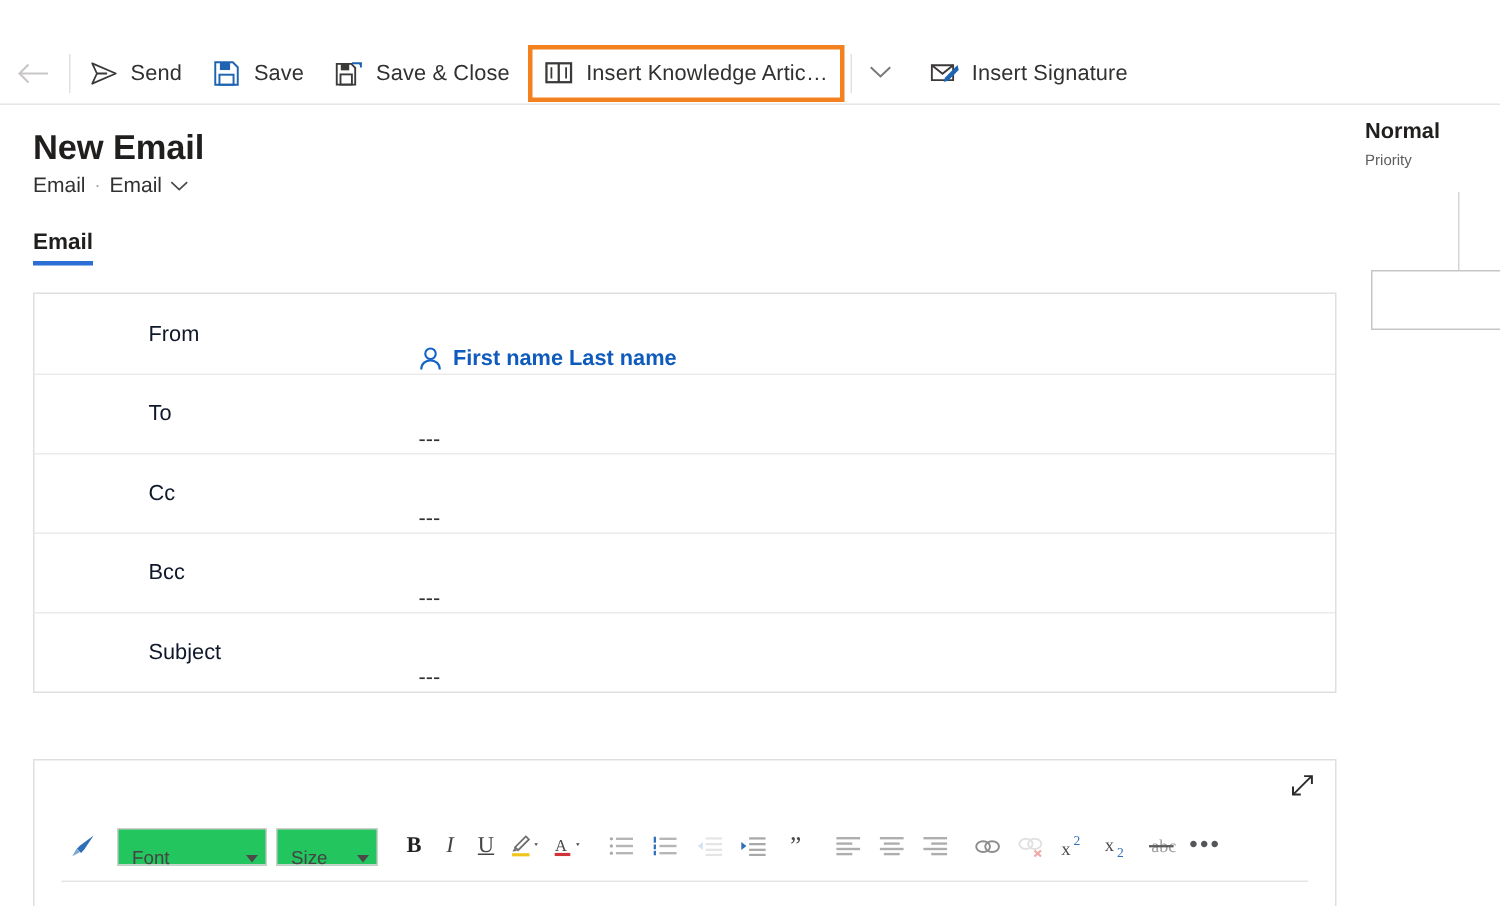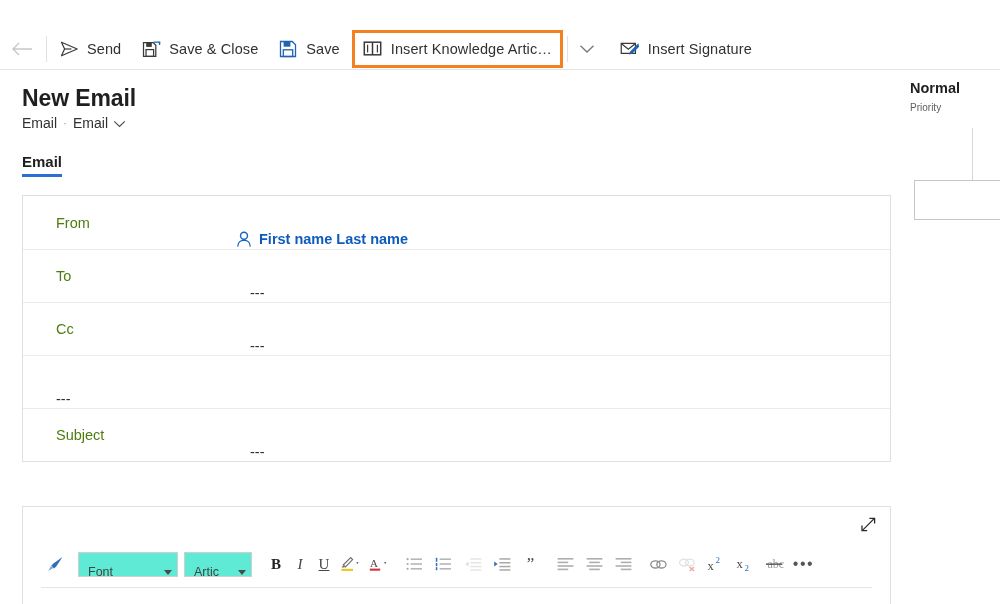--- a/index.html
+++ b/index.html
@@ -174,27 +174,27 @@
   }
   .form-row {
     display: flex;
     align-items: center;
     height: 53px;
     padding: 0 33px;
     box-sizing: border-box;
   }
   .form-row + .form-row {
     border-top: 1px solid #edebe9;
-    gap: 14px;
   }
   .form-label {
     width: 180px;
     font-size: 14.5px;
-    color: #4d7c0f;
-    flex: 0 0 auto;
+    color: #0f172a;
+    flex: 0 0 auto;
+    margin-left: 43px;
   }
   .form-value {
     font-size: 14.5px;
     color: #323130;
     display: flex;
     align-items: center;
     gap: 7px;
     margin-top: 33px;
   }
   .form-value.empty { color: #323130; letter-spacing: 0px; }
@@ -261,21 +261,21 @@
   .rt-select {
     height: 25px;
     border: 1px solid #d0cece;
     box-sizing: border-box;
     display: flex;
     align-items: center;
     justify-content: space-between;
     padding: 16px 5px 0 9px;
     font-size: 12.5px;
     color: #444;
-    background: #5eead4;
+    background: #22c55e;
     flex: 0 0 auto;
     margin-right: 6px;
   }
   .rt-select.font { width: 100px; }
   .rt-select.size { width: 68px; }
   .rt-caret {
     width: 0; height: 0;
     border-left: 4px solid transparent;
     border-right: 4px solid transparent;
     border-top: 5px solid #4a4a4a;
@@ -317,40 +317,40 @@
       <svg width="19" height="16" viewBox="0 0 19 16">
         <path d="M1.5 1.2 L17.2 8 L1.5 14.8 L4.6 8 Z" fill="none" stroke="#3b3a39" stroke-width="1.2" stroke-linejoin="round"></path>
         <path d="M4.6 8 H11.4" fill="none" stroke="#3b3a39" stroke-width="1.2"></path>
       </svg>
     </span>
     <span class="lbl">Send</span>
   </div>
 
   <div class="cmd-btn">
     <span class="cmd-ico">
+      <svg width="18" height="18" viewBox="0 0 18 18">
+        <path d="M1.5 1.5 H13.2 L16.5 4.8 V16.5 H1.5 Z" fill="none" stroke="#1f64b3" stroke-width="1.3"></path>
+        <rect x="4.6" y="1.5" width="6.8" height="5.2" fill="#1f64b3"></rect>
+        <rect x="4.3" y="9.8" width="9.4" height="6.7" fill="none" stroke="#1f64b3" stroke-width="1.3"></rect>
+      </svg>
+    </span>
+    <span class="lbl">Save</span>
+  </div>
+
+  <div class="cmd-btn">
+    <span class="cmd-ico">
       <svg width="19" height="18" viewBox="0 0 19 18">
         <path d="M1.5 2.6 H11.2 L13.8 5.2 V16.4 H1.5 Z" fill="none" stroke="#3b3a39" stroke-width="1.25"></path>
         <rect x="4.2" y="2.6" width="5.6" height="4.3" fill="#3b3a39"></rect>
         <rect x="4.0" y="9.6" width="7.6" height="6.8" fill="none" stroke="#3b3a39" stroke-width="1.25"></rect>
         <path d="M11.6 2.2 H17.6 V5.0" fill="none" stroke="#1f64b3" stroke-width="1.3"></path>
         <path d="M17.6 1.4 L18.6 3.6 L16.6 3.6 Z" fill="#1f64b3" transform="rotate(45 17.6 2.6)"></path>
       </svg>
     </span>
     <span class="lbl">Save &amp; Close</span>
-  </div>
-
-  <div class="cmd-btn">
-    <span class="cmd-ico">
-      <svg width="18" height="18" viewBox="0 0 18 18">
-        <path d="M1.5 1.5 H13.2 L16.5 4.8 V16.5 H1.5 Z" fill="none" stroke="#1f64b3" stroke-width="1.3"></path>
-        <rect x="4.6" y="1.5" width="6.8" height="5.2" fill="#1f64b3"></rect>
-        <rect x="4.3" y="9.8" width="9.4" height="6.7" fill="none" stroke="#1f64b3" stroke-width="1.3"></rect>
-      </svg>
-    </span>
-    <span class="lbl">Save</span>
   </div>
 
   <div class="cmd-btn highlight">
     <span class="cmd-ico">
       <svg width="19" height="17" viewBox="0 0 19 17">
         <rect x="1.3" y="2.2" width="16.4" height="12.6" fill="none" stroke="#3b3a39" stroke-width="1.5"></rect>
         <path d="M9.5 2.2 V14.8" stroke="#3b3a39" stroke-width="1.5"></path>
         <path d="M4.6 4.8 V12.4 M14.4 4.8 V12.4" stroke="#3b3a39" stroke-width="1.2"></path>
       </svg>
     </span>
@@ -428,20 +428,21 @@
     <div class="form-label">To</div>
     <div class="form-value empty">---</div>
   </div>
 
   <div class="form-row">
     <div class="form-label">Cc</div>
     <div class="form-value empty">---</div>
   </div>
 
   <div class="form-row">
+    <div class="form-label">Bcc</div>
     <div class="form-value empty">---</div>
   </div>
 
   <div class="form-row">
     <div class="form-label">Subject</div>
     <div class="form-value empty">---</div>
   </div>
 </div>
 
 <div class="right-stub"></div>
@@ -468,21 +469,21 @@
         </svg>
       </span>
     </div>
 
     <div class="rt-select font" style="margin-left:8px;">
       <span>Font</span>
       <span class="rt-caret"></span>
     </div>
 
     <div class="rt-select size">
-      <span>Artic</span>
+      <span>Size</span>
       <span class="rt-caret"></span>
     </div>
 
     <div class="rt-spacer"></div>
 
     <div class="rt-btn">
       <span style="font-family:'Liberation Serif',serif;font-weight:700;font-size:15px;color:#222;">B</span>
     </div>
 
     <div class="rt-btn">

